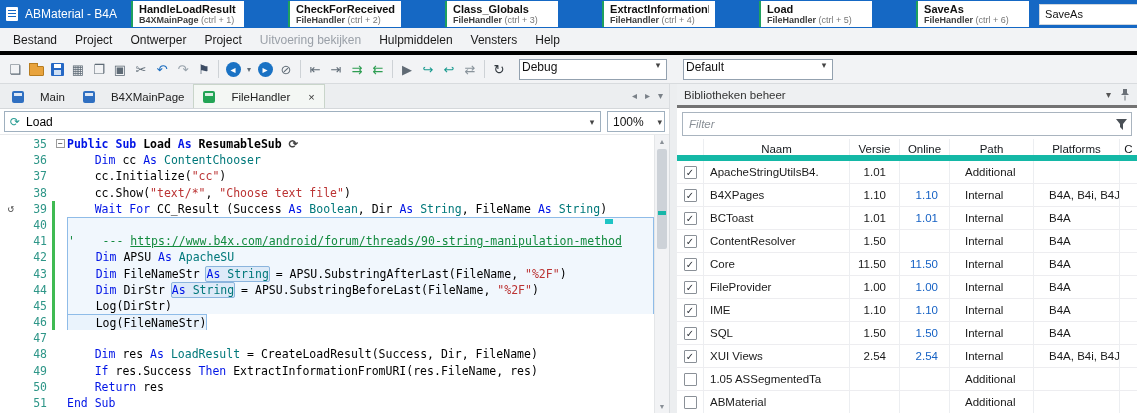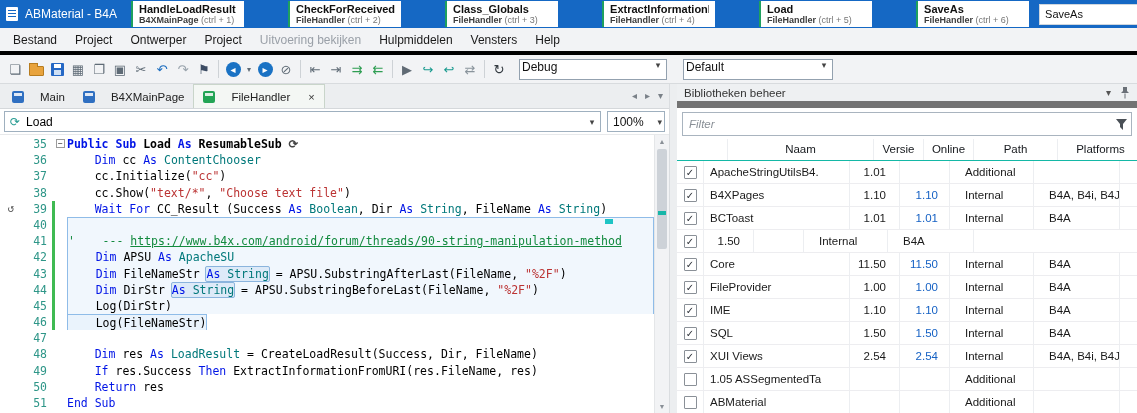--- a/index.html
+++ b/index.html
@@ -107,33 +107,33 @@
   .selmark { position:absolute; right:40px; top:1px; width:8px; height:5px; background:#1ec4c4; }
 
   .vscroll { position:absolute; top:0; right:0; bottom:0; width:15px; background:#f2f3f5; border-left:1px solid #e4e6e8; }
   .sarr { height:13px; text-align:center; font-size:7px; color:#8a9097; line-height:13px; }
   .sarr.down { position:absolute; bottom:0; left:0; right:0; }
   .sthumb { position:absolute; top:14px; left:2px; right:2px; height:100px; background:#cdd2d8; border-radius:2px; }
   .smark { position:absolute; top:76px; left:3px; right:3px; height:4px; background:#17b6a8; }
 
   
   .rp-head { height:24px; background:#eef0f2; display:flex; align-items:center; font-size:11.5px; color:#333;
-             padding:0 7px; border-bottom:7px solid #737373; flex:none; }
+             padding:0 7px; border-bottom:3px solid #737373; flex:none; }
   .rp-head .sp { flex:1; }
   .rp-caret { color:#555; font-size:10px; margin-right:9px; }
   .filterrow { margin:4px 5px 3px 5px; height:24px; border:1px solid #a9b4bf; display:flex; align-items:center; flex:none; }
   .filterrow input { flex:1; min-width:0; border:0; outline:0; font-size:11.5px; padding:0 6px; font-family:inherit; color:#333; }
   .filterrow input::placeholder { font-style:italic; color:#8a9097; }
   .funnel { margin-right:4px; flex:none; display:flex; }
 
   .libtable { flex:1; overflow:hidden; font-size:11.5px; color:#1a1a1a; }
   .lrow { display:flex; height:23px; border-bottom:1px solid #ededf0; }
   .lrow > div { line-height:22px; border-left:1px solid #eceef1; height:100%; white-space:nowrap; overflow:hidden; }
   .lrow > div:first-child { border-left:0; }
-  .lrow.head { height:22px; border-bottom:1px solid #14b8a6;padding-left:24px; }
+  .lrow.head { height:22px; border-bottom:6px solid #14b8a6; }
   .lrow.head > div { line-height:21px; text-align:center; color:#16191d; padding:0; }
   .cb    { width:26px; flex:none; display:flex; align-items:center; justify-content:center; }
   .cname { width:146px; flex:none; padding-left:6px; }
   .cver  { width:50px; flex:none; text-align:right; padding-right:13px; }
   .conl  { width:50px; flex:none; text-align:right; padding-right:11px; color:#1561c4; }
   .cpath { width:84px; flex:none; padding-left:15px; }
   .cplat { width:86px; flex:none; padding-left:15px; }
   .cc    { flex:1; }
   .chk { width:13px; height:13px; border:1px solid #8a9097; border-radius:1px; background:#fff;
          font-size:10px; line-height:11px; text-align:center; color:#2d3138; }
@@ -365,20 +365,21 @@
           <div class="cver">1.01</div>
           <div class="conl">1.01</div>
           <div class="cpath">Internal</div>
           <div class="cplat">B4A</div>
           <div class="cc"></div>
         </div>
         <div class="lrow">
           <div class="cb">
             <div class="chk">✓</div>
           </div>
+          <div class="cname">ContentResolver</div>
           <div class="cver">1.50</div>
           <div class="conl"></div>
           <div class="cpath">Internal</div>
           <div class="cplat">B4A</div>
           <div class="cc"></div>
         </div>
         <div class="lrow">
           <div class="cb">
             <div class="chk">✓</div>
           </div>

